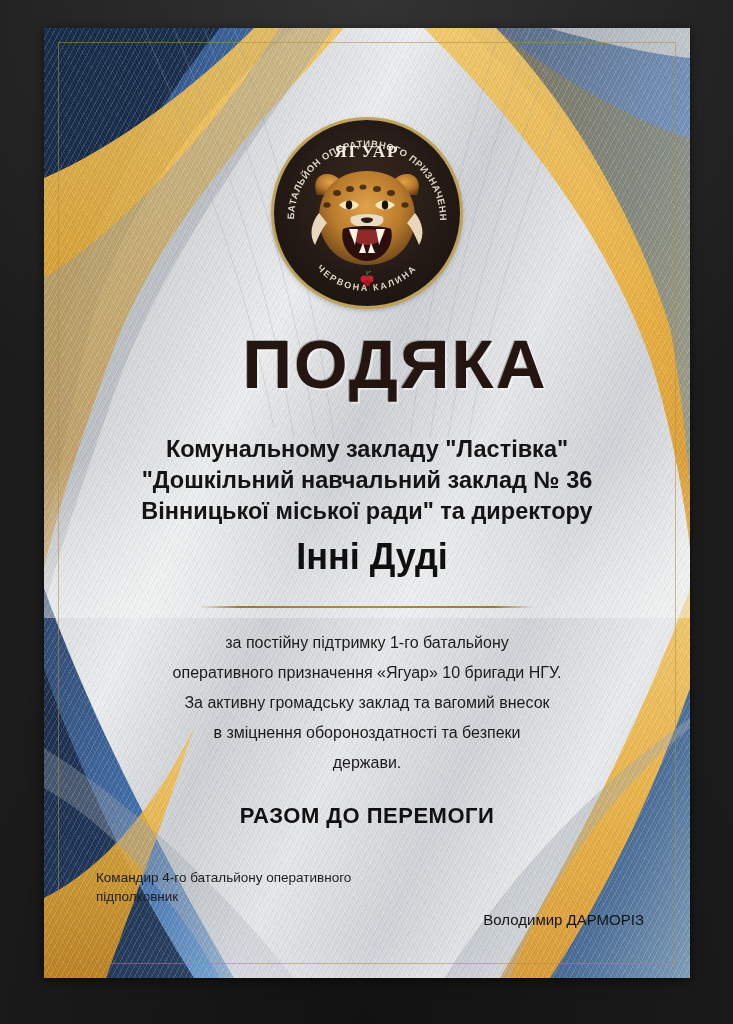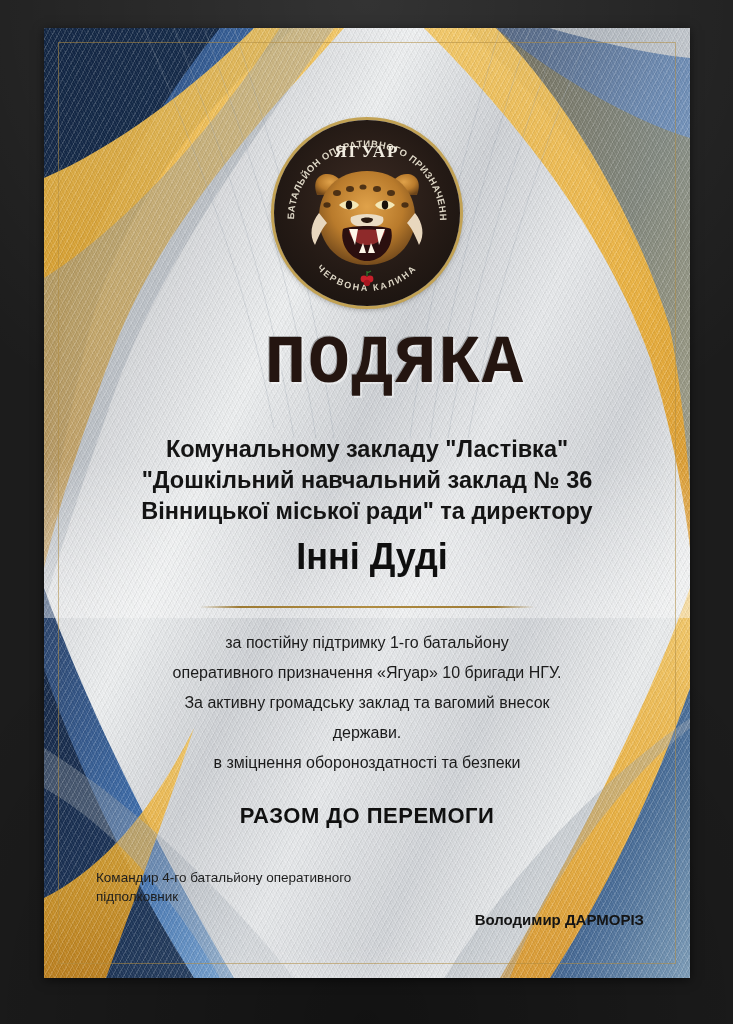--- a/index.html
+++ b/index.html
@@ -129,21 +129,21 @@
     bottom:20px; left:50%;
     transform:translateX(-50%);
     width:16px;height:16px;
   }
 
   
   .title {
     position: absolute;
     top: 297px;
     left: 8px; right: 0;
-    font-family: Liberation Mono, monospace;
+    font-family: Liberation Sans, sans-serif;
     font-size: 69px;
     font-weight: 700;
     letter-spacing: 2px;
     color: #241510;
     text-shadow: 2px 2px 0 rgba(255,255,255,0.45), -1px -1px 0 rgba(0,0,0,0.25);
     margin-left: 48px;
   }
 
   .recipient {
     position: absolute;
@@ -201,21 +201,21 @@
   .sig-line {
     font-size: 13.5px;
     line-height: 19px;
     color: #1d1d1d;
   }
   .sig-name {
     position: absolute;
     top: 43px;
     right: 10px;
     font-size: 15px;
-    font-weight: 700;
+    font-weight: 400;
     color: #141414;
     white-space: nowrap;
   }
 </style>
 </head>
 <body>
 
 <div id="plaque">
 
   <div id="certificate">
@@ -361,22 +361,22 @@
       </div>
 
       <div class="recipient-name">Інні Дуді</div>
 
       <div class="divider"></div>
 
       <div class="body-text">
         <div>за постійну підтримку 1-го батальйону</div>
         <div>оперативного призначення «Ягуар» 10 бригади НГУ.</div>
         <div>За активну громадську заклад та вагомий внесок</div>
+        <div>в зміцнення обороноздатності та безпеки</div>
         <div>держави.</div>
-        <div>в зміцнення обороноздатності та безпеки</div>
       </div>
 
       <div class="slogan">РАЗОМ ДО ПЕРЕМОГИ</div>
 
       <div class="signature">
         <div class="sig-line">Командир 4-го батальйону оперативного</div>
         <div class="sig-line">підполковник</div>
         <div class="sig-name">Володимир ДАРМОРІЗ</div>
       </div>
 

